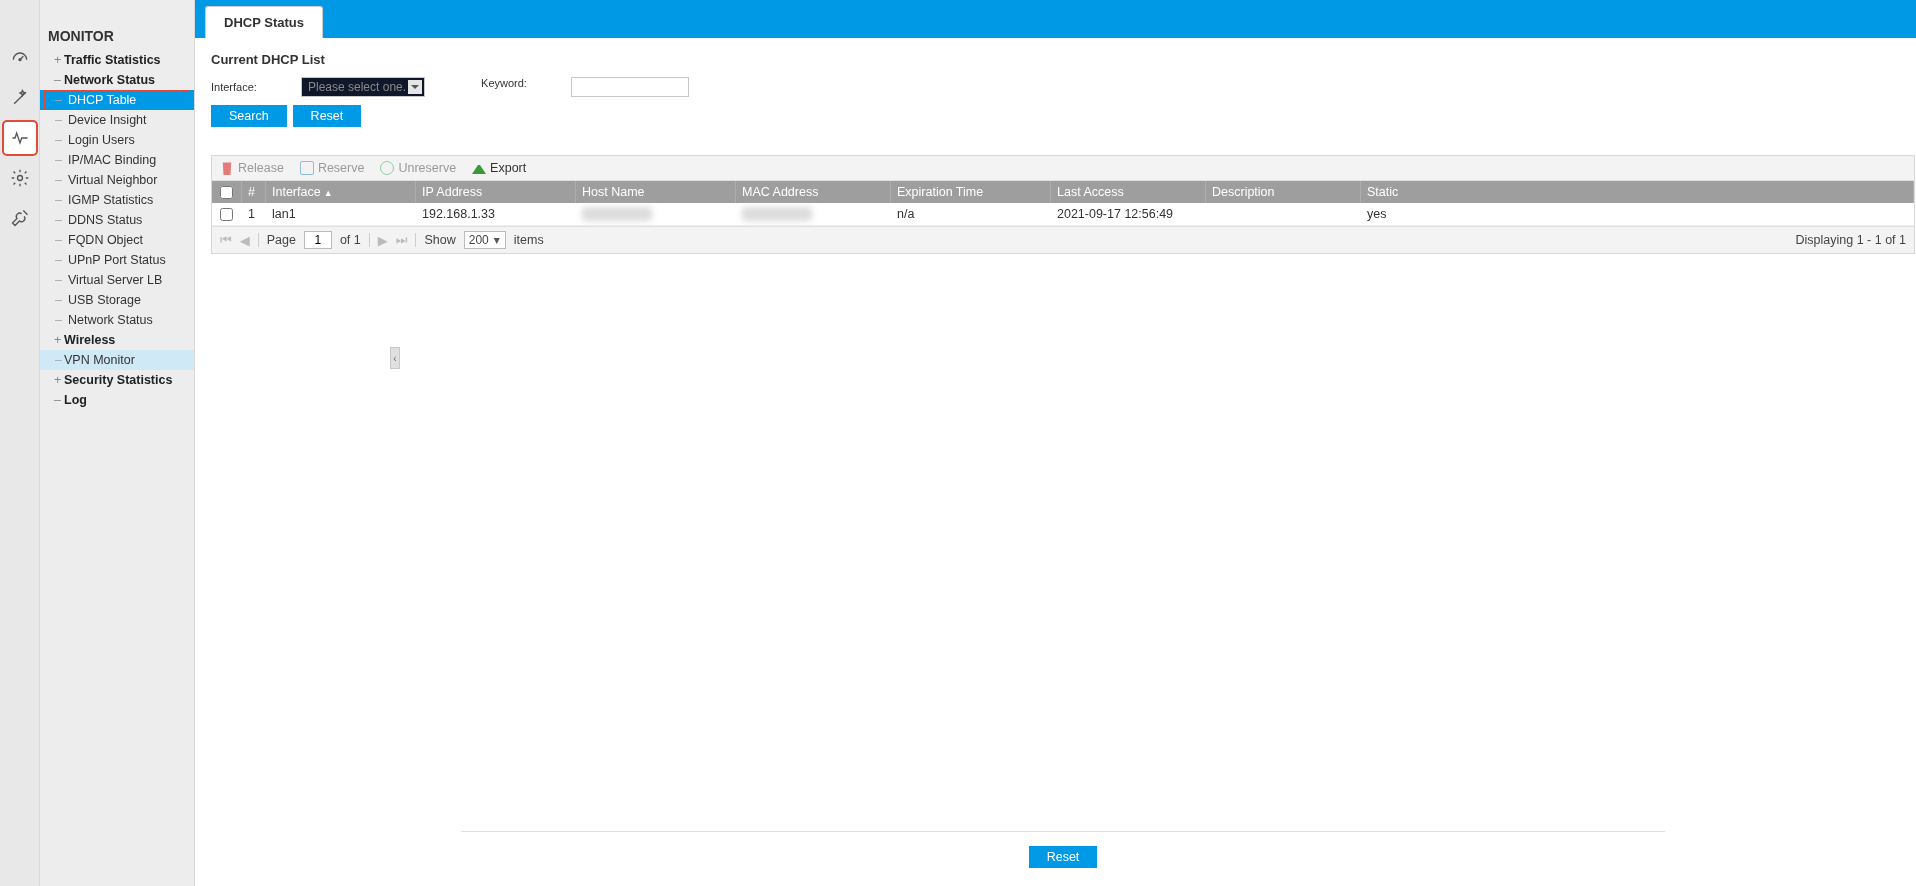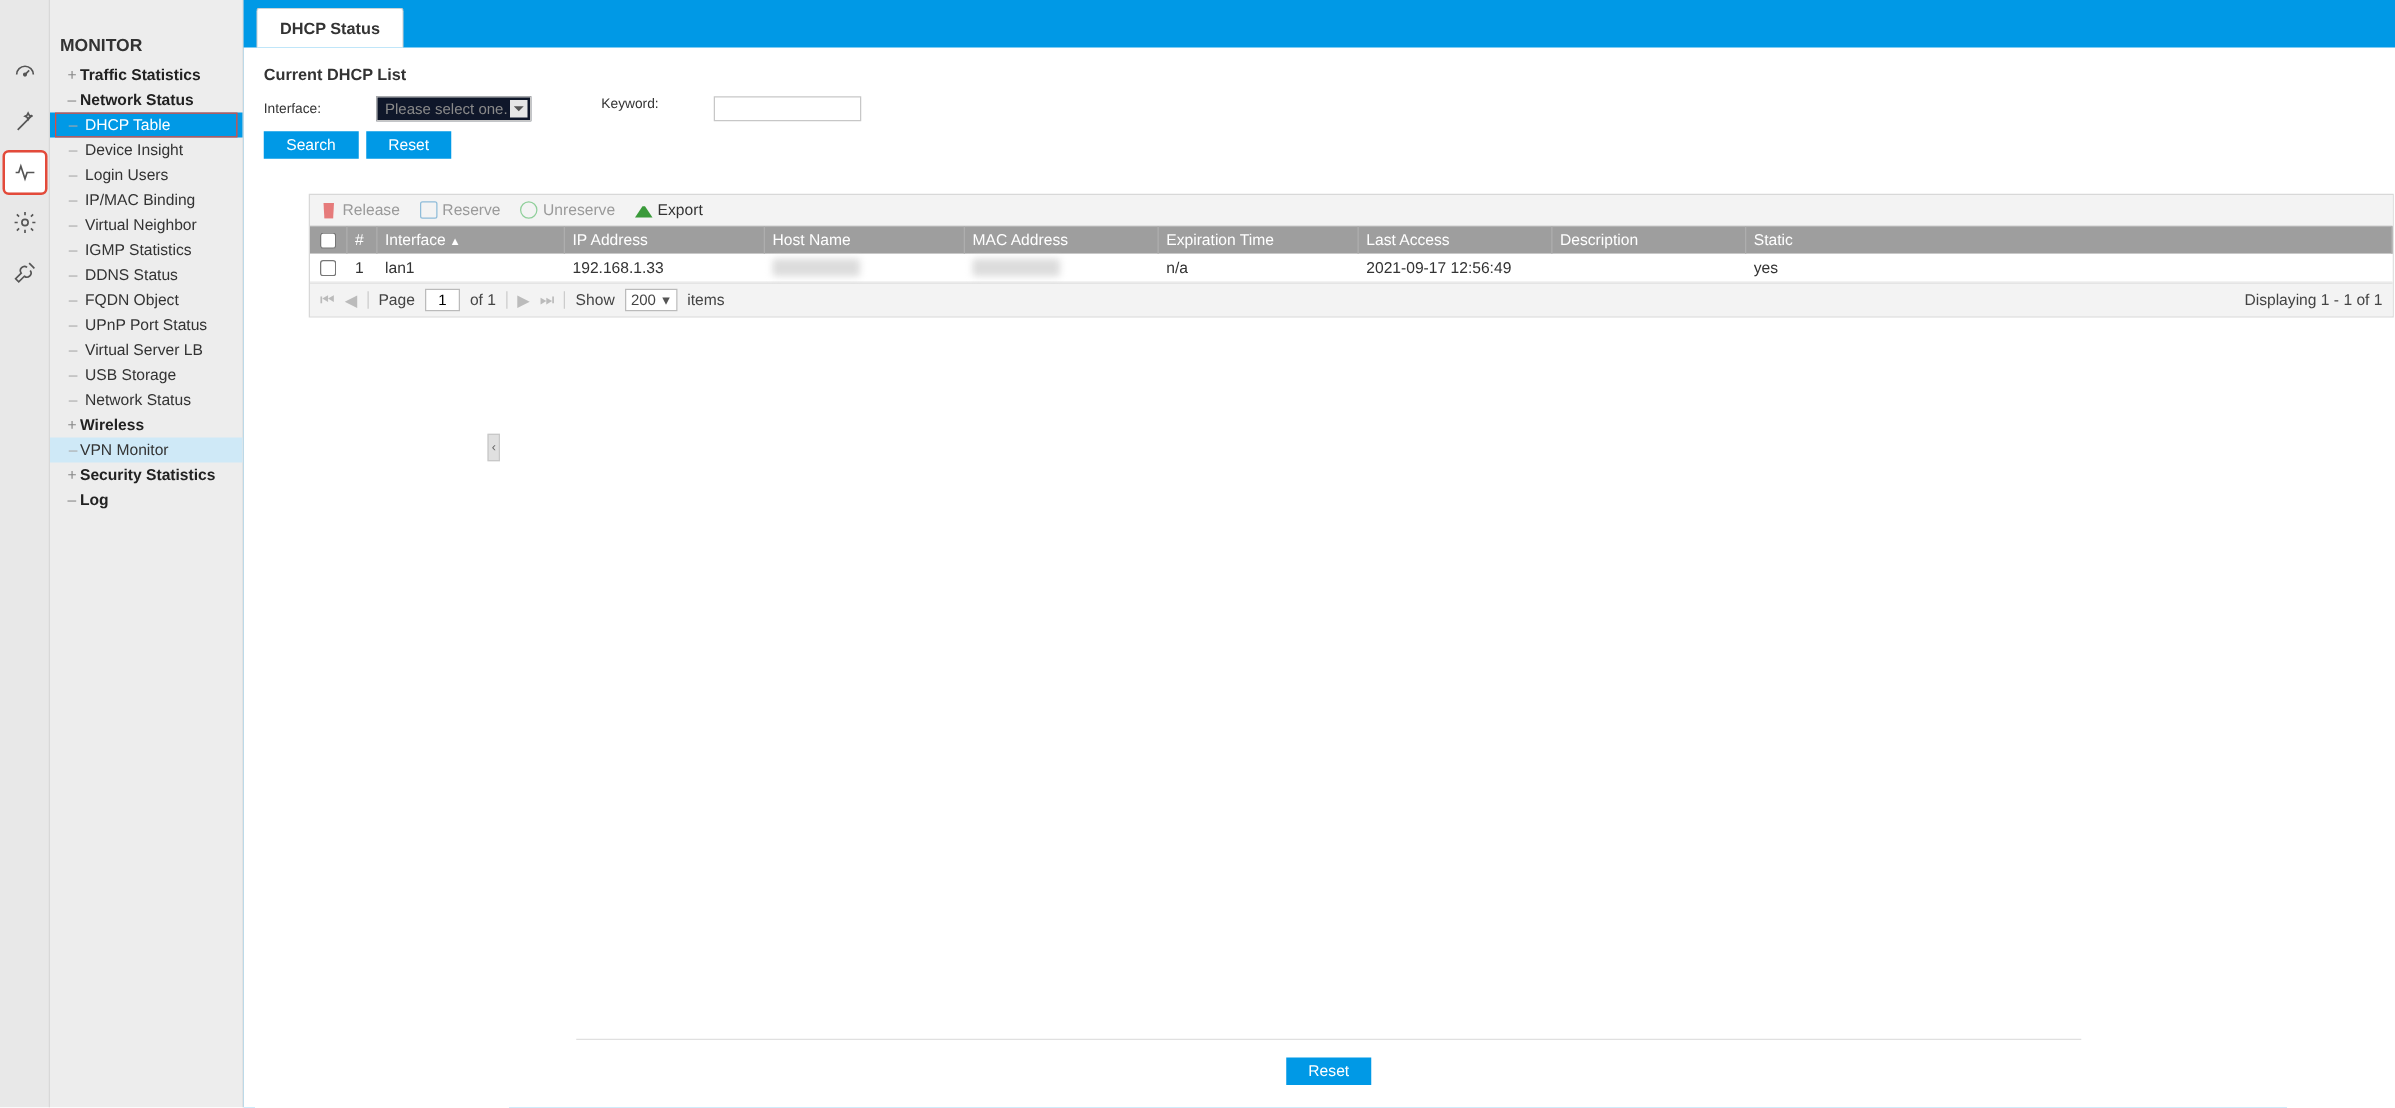--- a/index.html
+++ b/index.html
@@ -62,21 +62,21 @@
 }
 .fake-select .caret::after { content:""; border:4px solid transparent; border-top-color:#555; margin-top:3px; }
 .text-input { border:1px solid #c7c7c7; height:20px; font-size:12px; padding:0 4px; width:118px; }
 
 .btn-row { display:flex; gap:6px; margin-bottom:28px; }
 .btn {
   background:#0099e6; color:#fff; border:none; padding:4px 18px; font-size:12.5px; cursor:pointer;
 }
 
 
-.grid-panel { border:1px solid #d8d8d8;margin-left:36px; }
+.grid-panel { border:1px solid #d8d8d8; }
 .grid-toolbar {
   background:#f3f3f3; border-bottom:1px solid #e0e0e0; padding:5px 8px; display:flex; gap:16px;
   font-size:12.5px; align-items:center;
 }
 .tb-item { display:flex; align-items:center; gap:4px; cursor:pointer; }
 .tb-item.disabled { color:#9a9a9a; cursor:default; }
 .tb-item .ico { width:14px; height:14px; display:inline-block; }
 .ico-trash-red { background:#e67b7b; clip-path: polygon(20% 10%,80% 10%,75% 100%,25% 100%); }
 .ico-reserve { border:1.5px solid #8fbcd9; border-radius:2px; width:12px; height:10px; }
 .ico-unreserve { border:1.5px solid #8fcf9a; border-radius:50%; width:11px; height:11px; }

